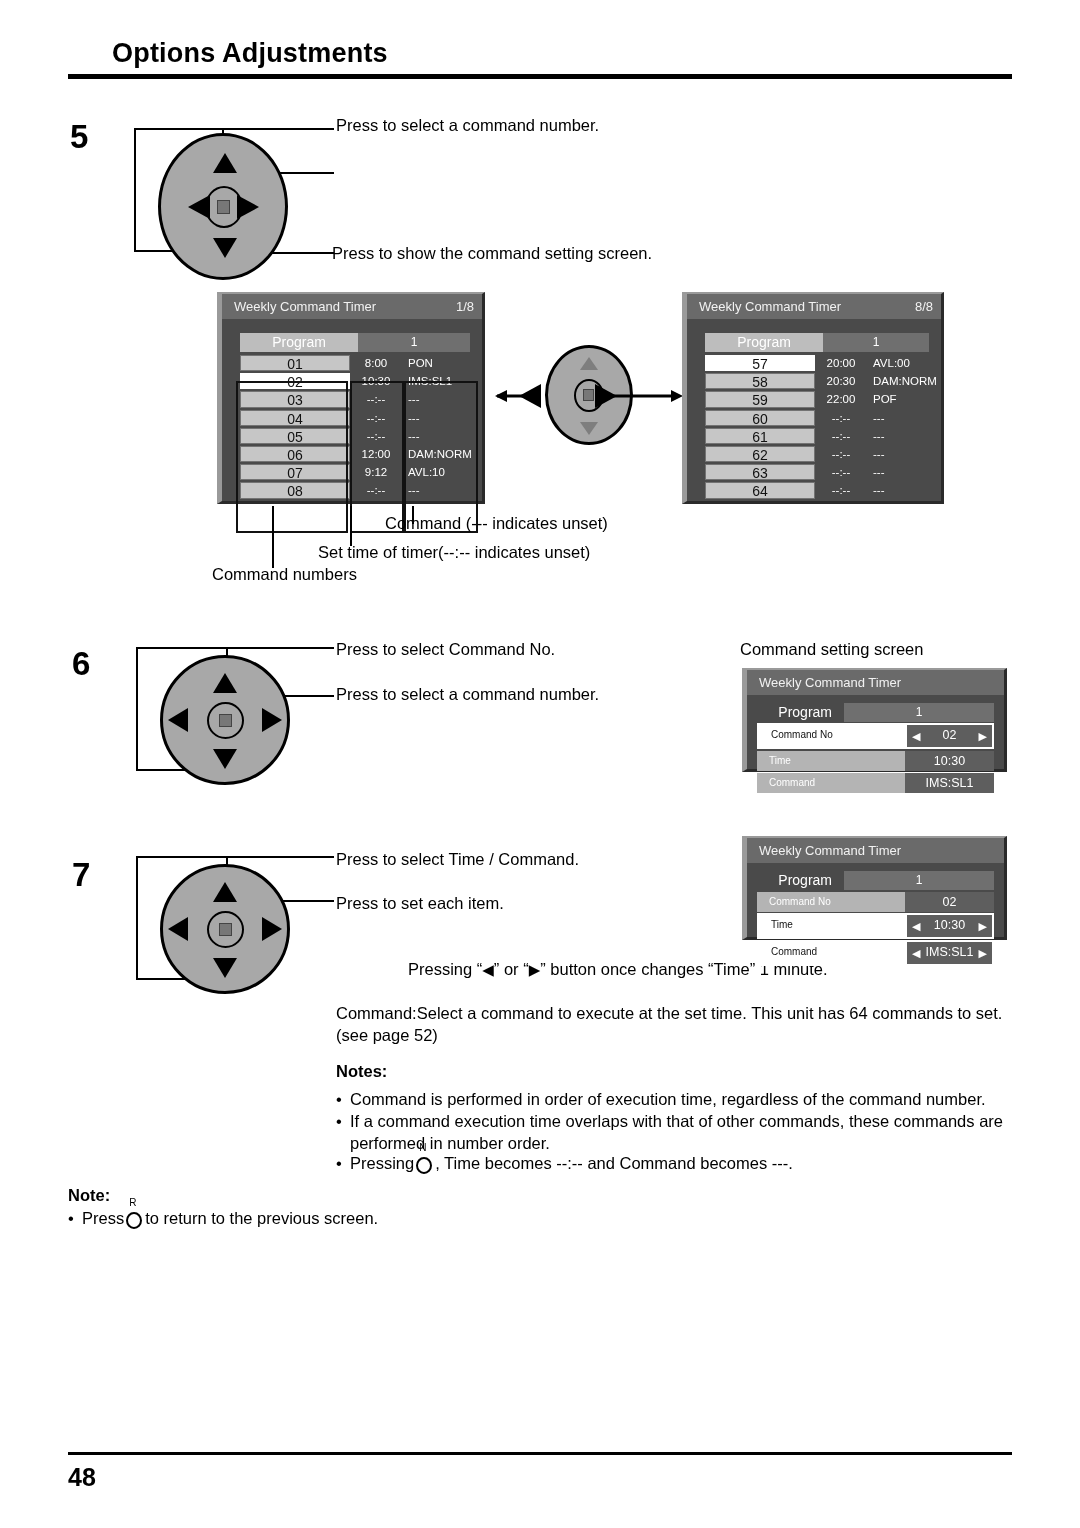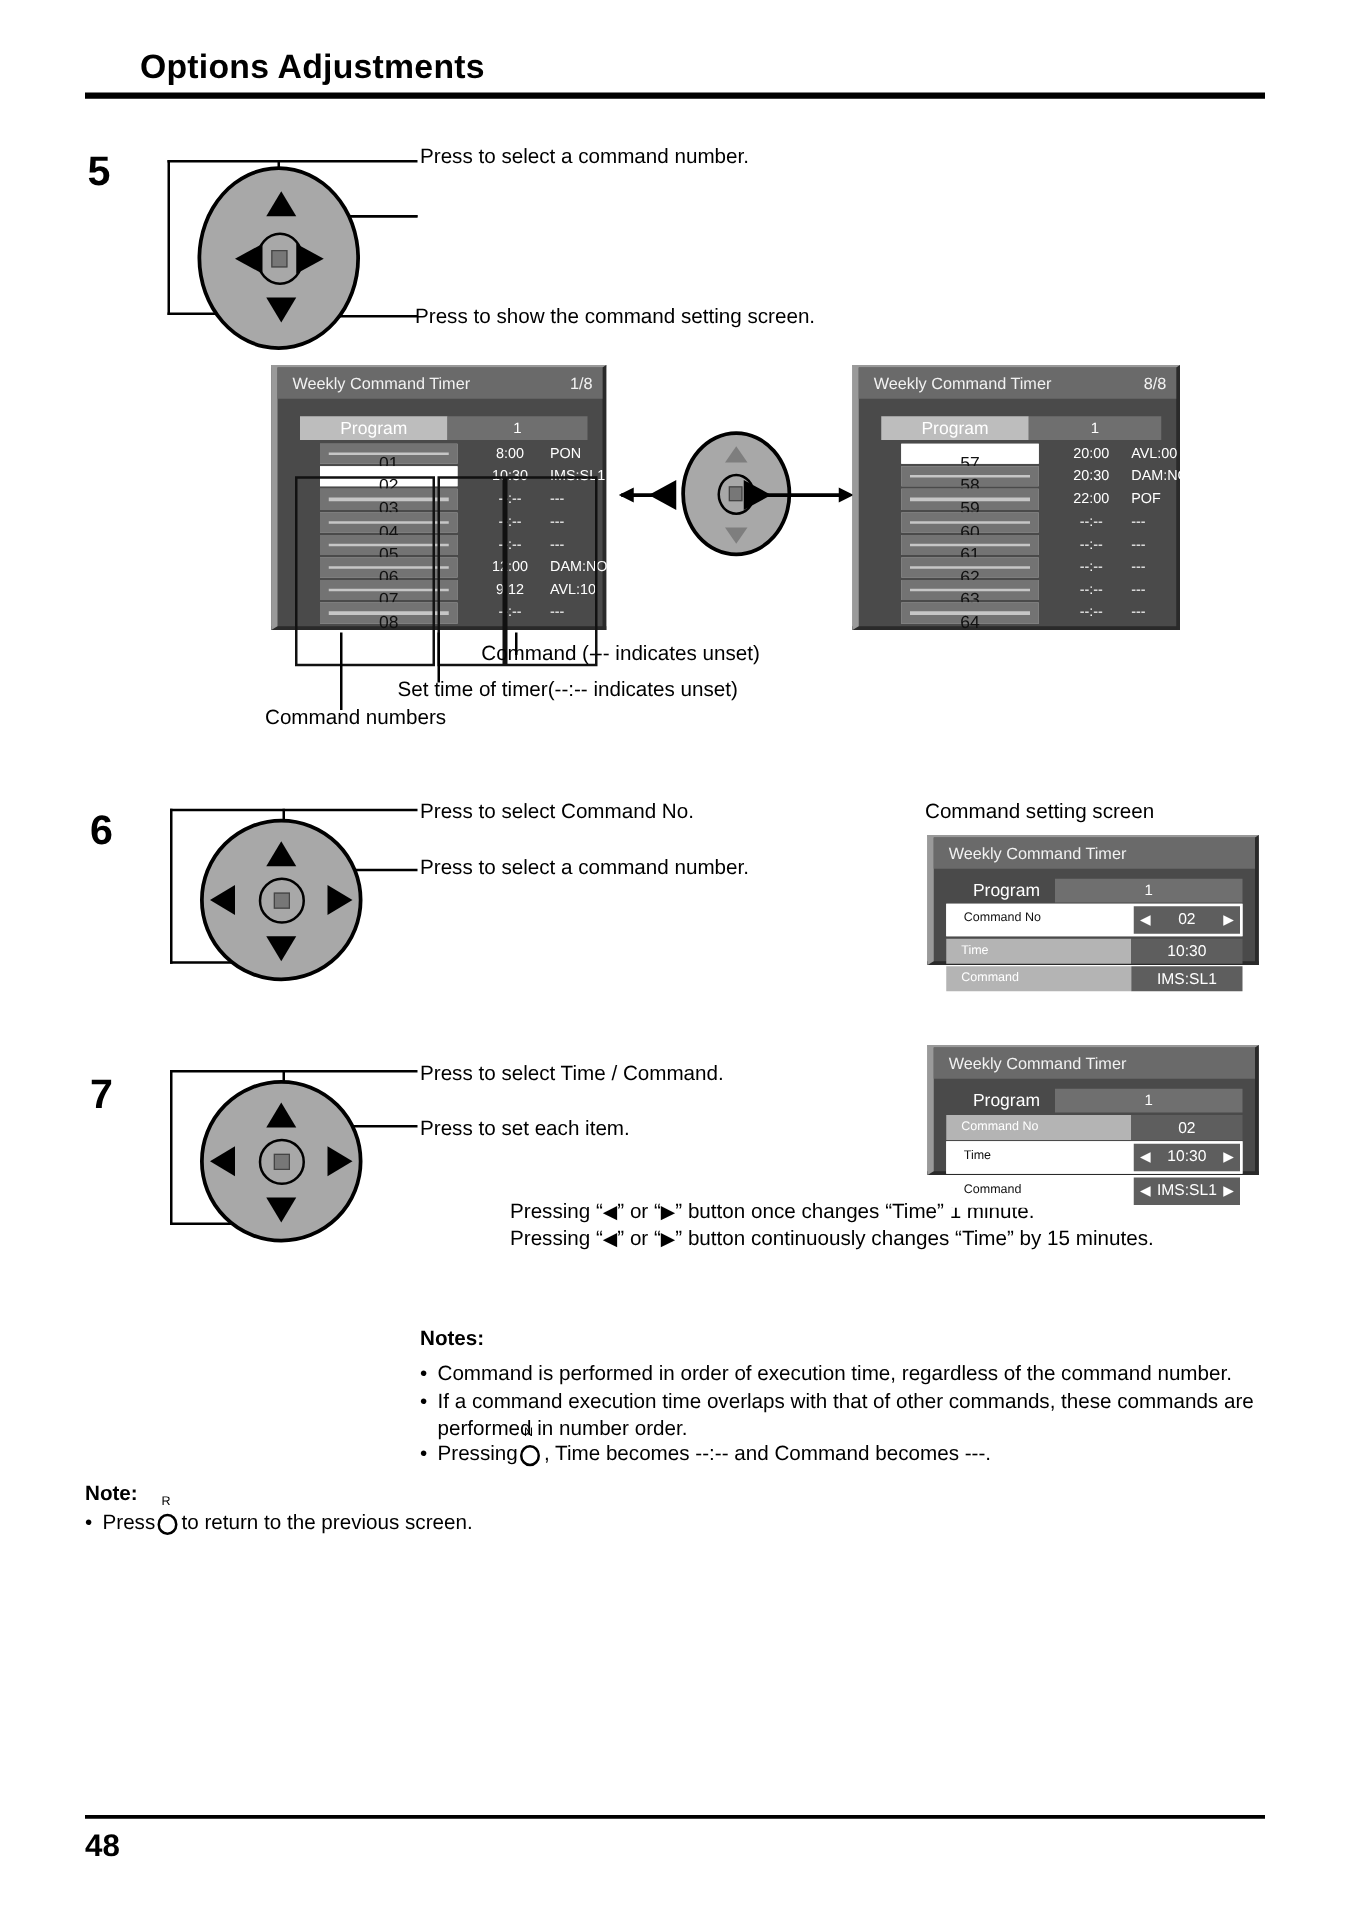--- a/index.html
+++ b/index.html
@@ -91,21 +91,21 @@
     text-align: center; line-height: 19px; font-size: 12px;
     box-sizing: border-box;
   }
 
   
   .cmdtable { margin: 2px 0 0 18px; }
   .cmdrow { display: flex; align-items: stretch; height: 18.2px; }
   .cnum {
     flex: 0 0 110px; background: #c6c6c6; color: #111;
     text-align: center; font-size: 14px; line-height: 16px;
-    border: 7px solid #737373; margin: 1px 16px; box-sizing: border-box;
+    border: 1px solid #737373; margin: 1px 0; box-sizing: border-box;
   }
   .cnum.sel { background: #ffffff; border-color: #ffffff; }
   .ctime {
     flex: 0 0 52px; text-align: center; font-size: 11.5px;
     line-height: 18px; color: #fff;
   }
   .ccmd {
     flex: 1; padding-left: 6px; font-size: 11.5px; line-height: 18px; color: #fff;
   }
   .tbl-outline {
@@ -406,24 +406,22 @@
     </svg>
   </div>
 
   <div class="txt" style="left:336px; top:848px;">Press to select Time / Command.</div>
   <div class="txt" style="left:336px; top:892px;">Press to set each item.</div>
 
   <div class="txt" style="left:408px; top:958px;">
     <span>Pressing “</span><span class="arrglyph">◀</span><span>” or “</span><span class="arrglyph">▶</span><span>” </span><span>button once changes “Time” 1 minute.</span>
   </div>
 
-  <div class="txt" style="left:408px; top:980px;">
-    <span>Pressing “</span><span class="arrglyph">◀</span><span>” or “</span><span class="arrglyph">▶</span><span>” </span><span>button continuously changes “Time” by 15 minutes.</span>
-  </div>
-
+
+  <div class="txt" style="left:336px; top:1002px; width:680px;">Command:Select a command to execute at the set time. This unit has 64 commands to set. (see page 52)</div>
 
   <div class="osd" style="left:742px; top:836px; width:265px; height:104px;">
     <div class="osd-title" style="justify-content:flex-start;">
       <span>Weekly Command Timer</span>
     </div>
     <div class="set-prog">
       <div class="sp-lbl">Program</div>
       <div class="sp-val">1</div>
     </div>
     <div id="setB">

